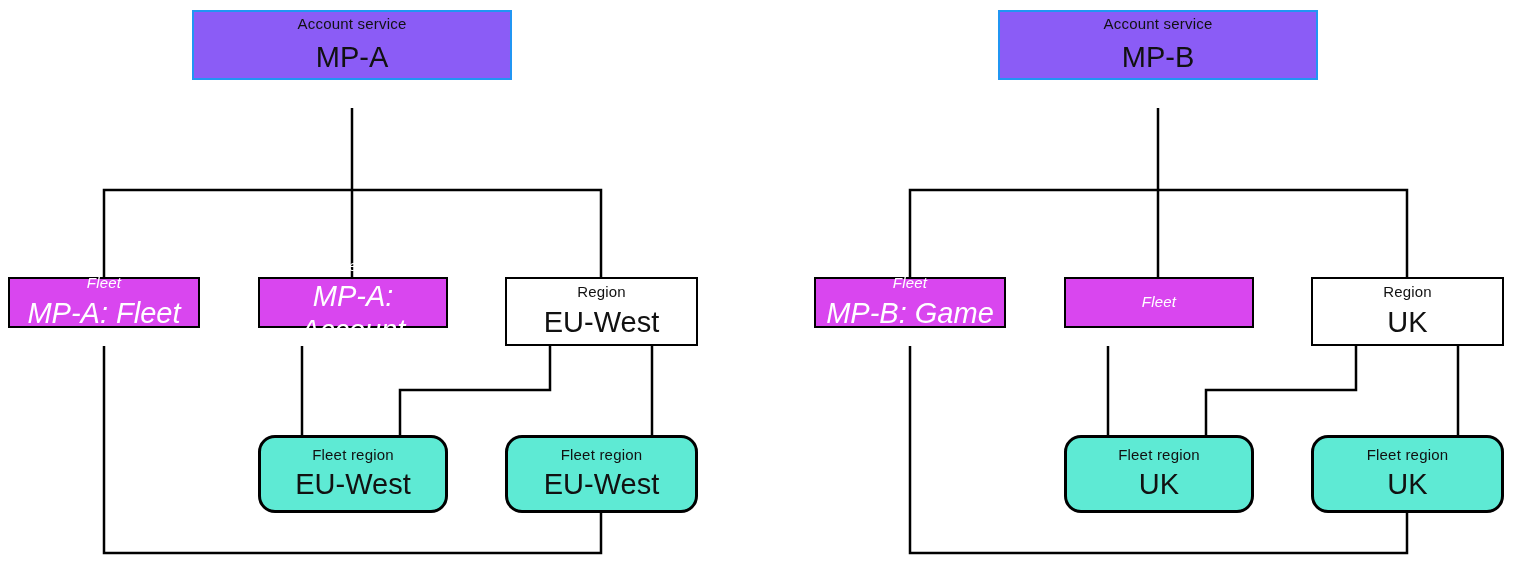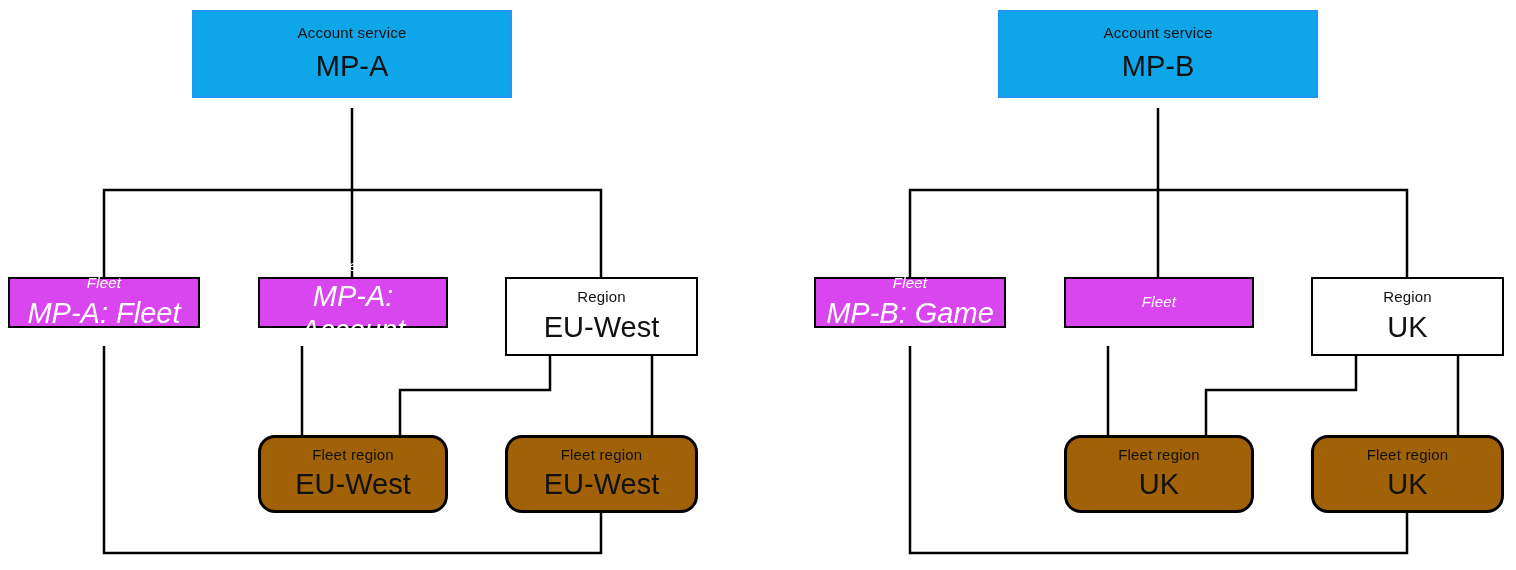--- a/index.html
+++ b/index.html
@@ -34,42 +34,42 @@
   .type-label {
     font-size: 15px;
     line-height: 1.25;
     letter-spacing: 0.2px;
   }
   .entity-name {
     font-size: 29px;
     line-height: 1.2;
   }
   .account-box {
-    background: #0ea5e9;
+    background: #8b5cf6;
     border: 2.5px solid #2196f3;
     color: #111111;
-    width: 320px; height: 88px;
+    width: 320px; height: 70px;
     gap: 6px;
     text-align: right;
   }
   .fleet-box {
     background: #d946ef;
     border: 2.5px solid #000000;
     color: #ffffff;
     height: 51px;
     font-style: italic;
   }
   .region-box {
     background: #ffffff;
     border: 2.5px solid #000000;
     color: #111111;
-    height: 79px;
+    height: 69px;
   }
   .fleet-region-box {
-    background: #a16207;
+    background: #5eead4;
     border: 3px solid #000000;
     border-radius: 17px;
     color: #111111;
     height: 78px;
   }
   
   .g0 .account-box      { left: 192px;  top: 10px;  }
   .g0 .fleet-game       { left: 8px;    top: 277px; width: 192px; }
   .g0 .fleet-training   { left: 258px;  top: 277px; width: 190px; }
   .g0 .region-box       { left: 505px;  top: 277px; width: 193px; }

